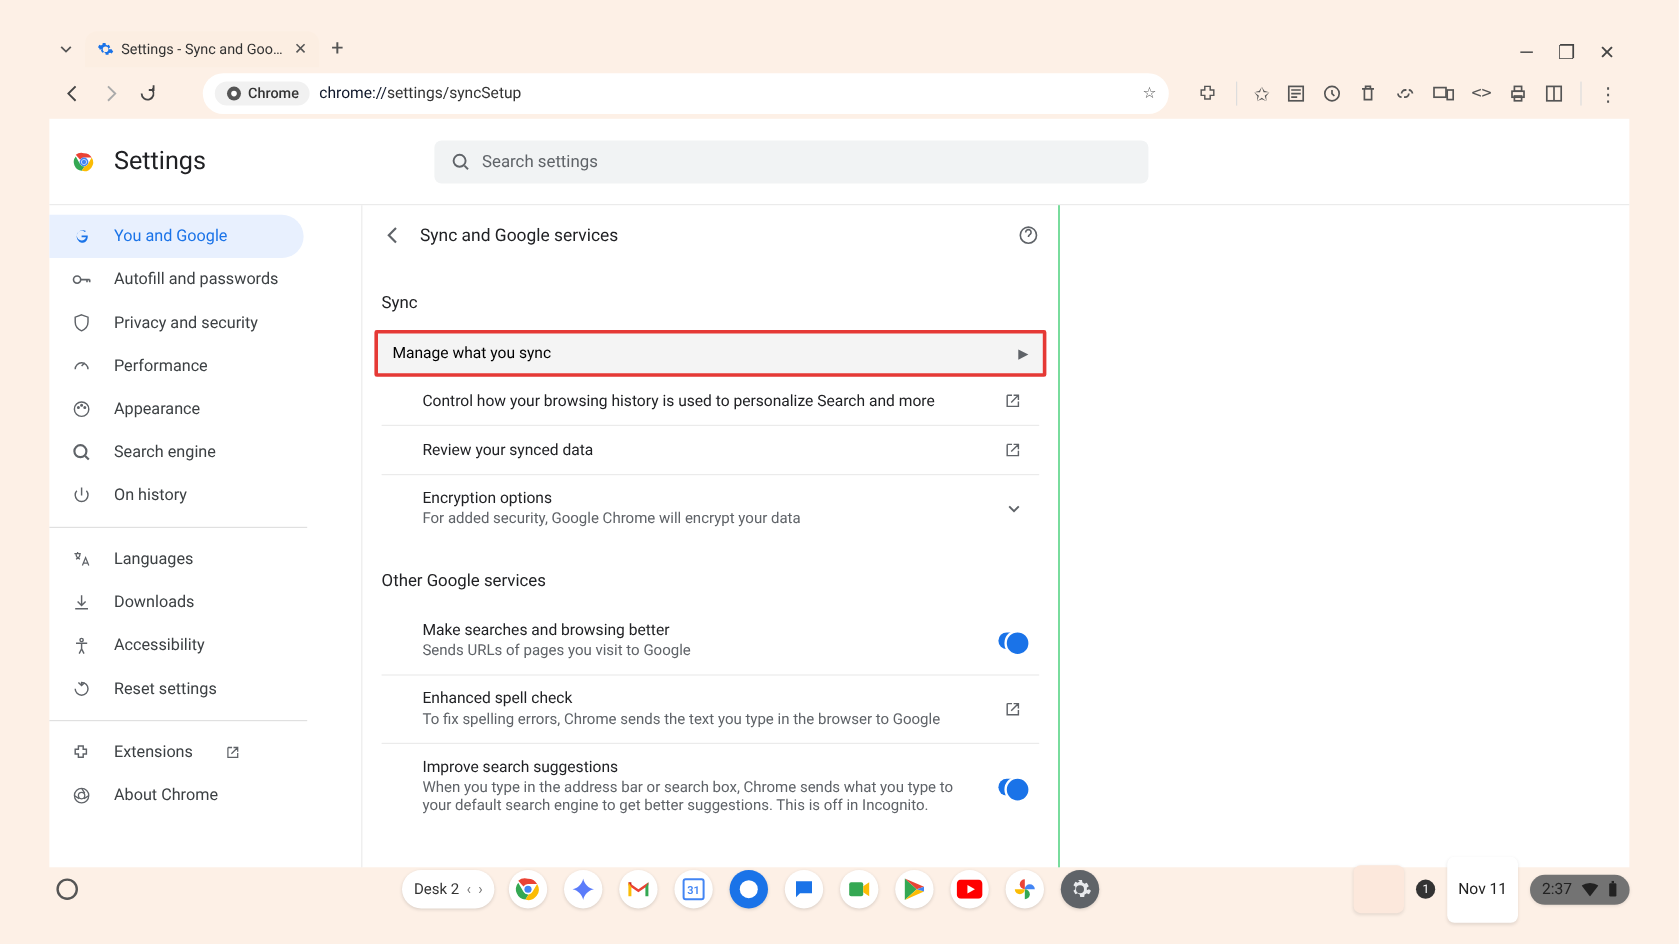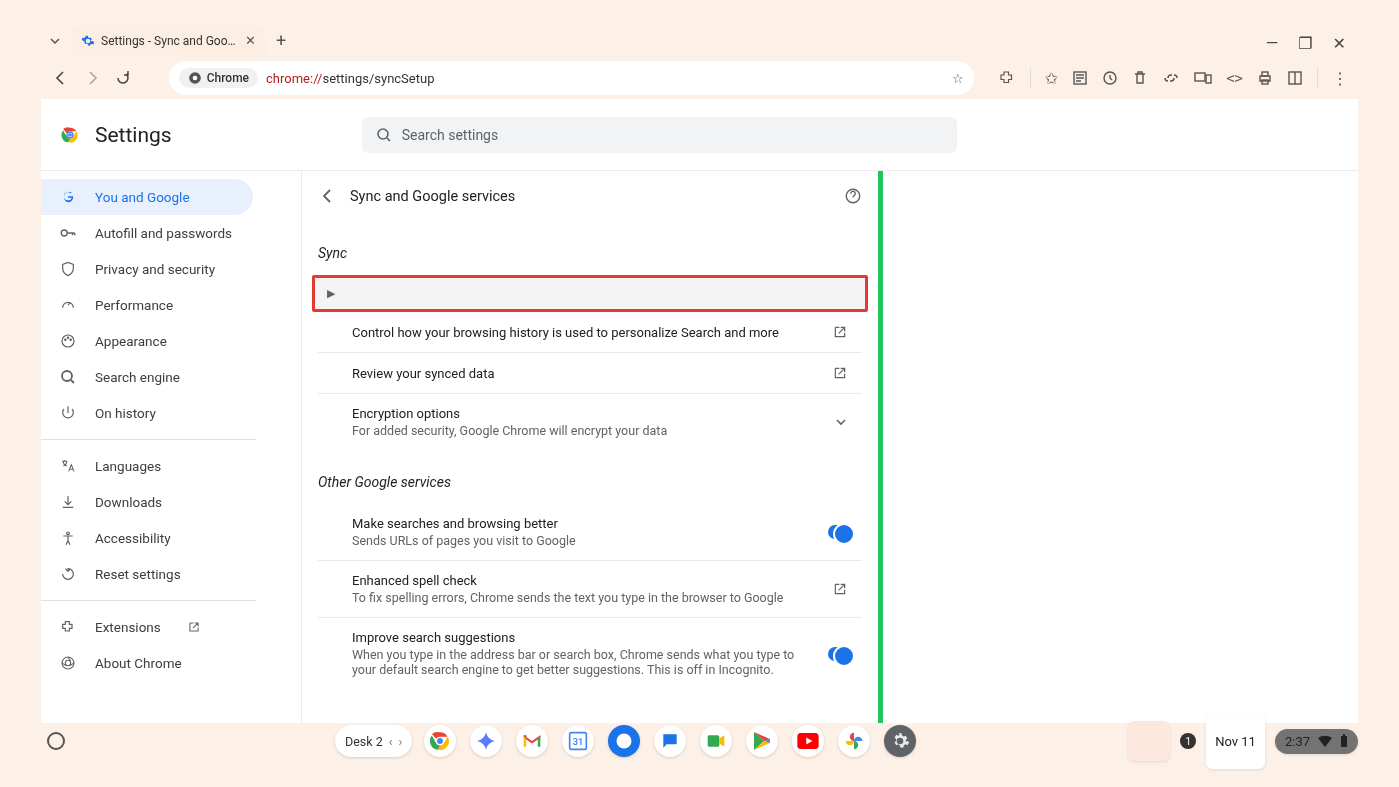--- a/index.html
+++ b/index.html
@@ -14,47 +14,47 @@
 .tab .title { flex: 1; overflow: hidden; white-space: nowrap; text-overflow: ellipsis; }
 .tab .close { font-size: 13px; color: #555; margin-left: 6px; }
 .newtab { margin-left: 10px; color: #555; font-size: 18px; }
 .win-controls { position: absolute; right: 12px; top: 10px; display: flex; gap: 20px; color: #444; }
 
 .toolbar { height: 42px; display: flex; align-items: center; padding: 0 10px; gap: 12px; background: #fdf0e6; }
 .nav-btn { color: #555; display: flex; align-items: center; justify-content: center; width: 20px; height: 20px; }
 .urlbar { flex: 0 0 805px; height: 34px; background: #fff; border-radius: 17px; display: flex; align-items: center; padding: 0 10px; color: #333; font-size: 13px; }
 .chrome-chip { display: flex; align-items: center; background: #f1f1f1; border-radius: 14px; padding: 3px 9px; margin-right: 8px; font-size: 12px; color: #333; font-weight: 500; gap: 5px; }
 .url-txt { flex: 1; }
-.url-txt .grey { color: #b91c1c; }
+.url-txt .grey { color: #0f172a; }
 .star { margin-left: auto; color: #555; }
 .rt-icons { display: flex; gap: 14px; margin-left: 12px; color: #555; align-items: center; }
 .rt-icons .sep { width: 1px; height: 20px; background: #ddd; }
 
 
 .content { position: absolute; left: 0; top: 75px; right: 0; bottom: 0; background: #fff; }
 .header { height: 72px; display: flex; align-items: center; padding-left: 18px; border-bottom: 1px solid #ebebeb; }
 .chrome-logo { width: 22px; height: 22px; margin-right: 14px; }
 .settings-title { font-size: 21px; color: #202124; }
 .searchbar { margin-left: 190px; width: 595px; height: 36px; background: #f1f3f4; border-radius: 6px; display: flex; align-items: center; padding: 0 14px; color: #5f6368; font-size: 14px; gap: 10px; }
 
 .body { display: flex; height: calc(100% - 72px); }
 .sidebar { width: 260px; padding-top: 8px; }
 .sb-item { display: flex; align-items: center; height: 36px; padding-left: 18px; font-size: 13.5px; color: #3c4043; border-radius: 0 18px 18px 0; margin-right: 48px; gap: 18px; }
 .sb-item.active { background: #e8f0fe; color: #1a73e8; }
 .sb-item.active .sb-ic { color: #1a73e8; }
 .sb-ic { width: 18px; display: flex; align-items: center; justify-content: center; color: #5f6368; }
 .sb-sep { height: 1px; background: #e0e0e0; margin: 8px 0 8px 0; width: 215px; }
 .sb-item .linkout { margin-left: 8px; color: #5f6368; }
 
-.main { flex: 1; border-left: 1px solid #ebebeb; border-right: 5px solid #22c55e; width: 582px; max-width: 582px; min-width: 582px; padding: 0 16px; position: relative; overflow: hidden; }
+.main { flex: 1; border-left: 1px solid #ebebeb; border-right: 1px solid #22c55e; width: 582px; max-width: 582px; min-width: 582px; padding: 0 16px; position: relative; overflow: hidden; }
 .page-head { display: flex; align-items: center; height: 50px; gap: 14px; }
 .back { color: #5f6368; }
 .page-title { font-size: 14.5px; color: #202124; flex: 1; }
 .help { color: #5f6368; }
-.section-label { font-size: 14px; color: #202124; margin-top: 24px; margin-bottom: 14px; font-style: italic; }
+.section-label { font-size: 14px; color: #202124; margin-top: 24px; margin-bottom: 14px; }
 .card { background: #fff; }
 .row { display: flex; align-items: center; padding: 12px 8px 12px 34px; border-bottom: 1px solid #ebebeb; font-size: 13px; color: #202124; min-height: 41px; }
 .row:last-child { border-bottom: none; gap: 28px; }
 .row .textcol { flex: 1; }
 .row .sub { color: #5f6368; font-size: 12.5px; margin-top: 2px; }
 .row .action { color: #5f6368; margin-right: 6px; }
 .highlight { border: 3px solid #e53935; border-radius: 2px; background: #f4f4f4; margin: 0 -6px 0 -6px; }
 .highlight .hrow { display: flex; align-items: center; padding: 9px 12px; }
 .highlight .hrow .lbl { flex: 1; font-size: 13px; }
 .highlight .hrow .arrow { color: #5f6368; font-size: 11px; }
@@ -342,20 +342,21 @@
                 <circle cx="12" cy="12" r="9"></circle>
                 <path d="M9 9a3 3 0 115 2c-1 1-2 1-2 3M12 18h.01"></path>
               </svg>
             </span>
         </div>
 
         <div class="section-label">Sync</div>
         <div class="card">
           <div class="highlight">
             <div class="hrow">
+              <span class="lbl">Manage what you sync</span>
               <span class="arrow">▶</span>
             </div>
           </div>
           <div class="row">
             <div class="textcol">Control how your browsing history is used to personalize Search and more</div>
             <span class="action">
                 <svg width="16" height="16" viewBox="0 0 24 24" fill="none" stroke="#5f6368" stroke-width="1.8">
                   <path d="M5 5h6M5 5v14h14v-6M13 5h6v6M19 5l-9 9"></path>
                 </svg>
               </span>

